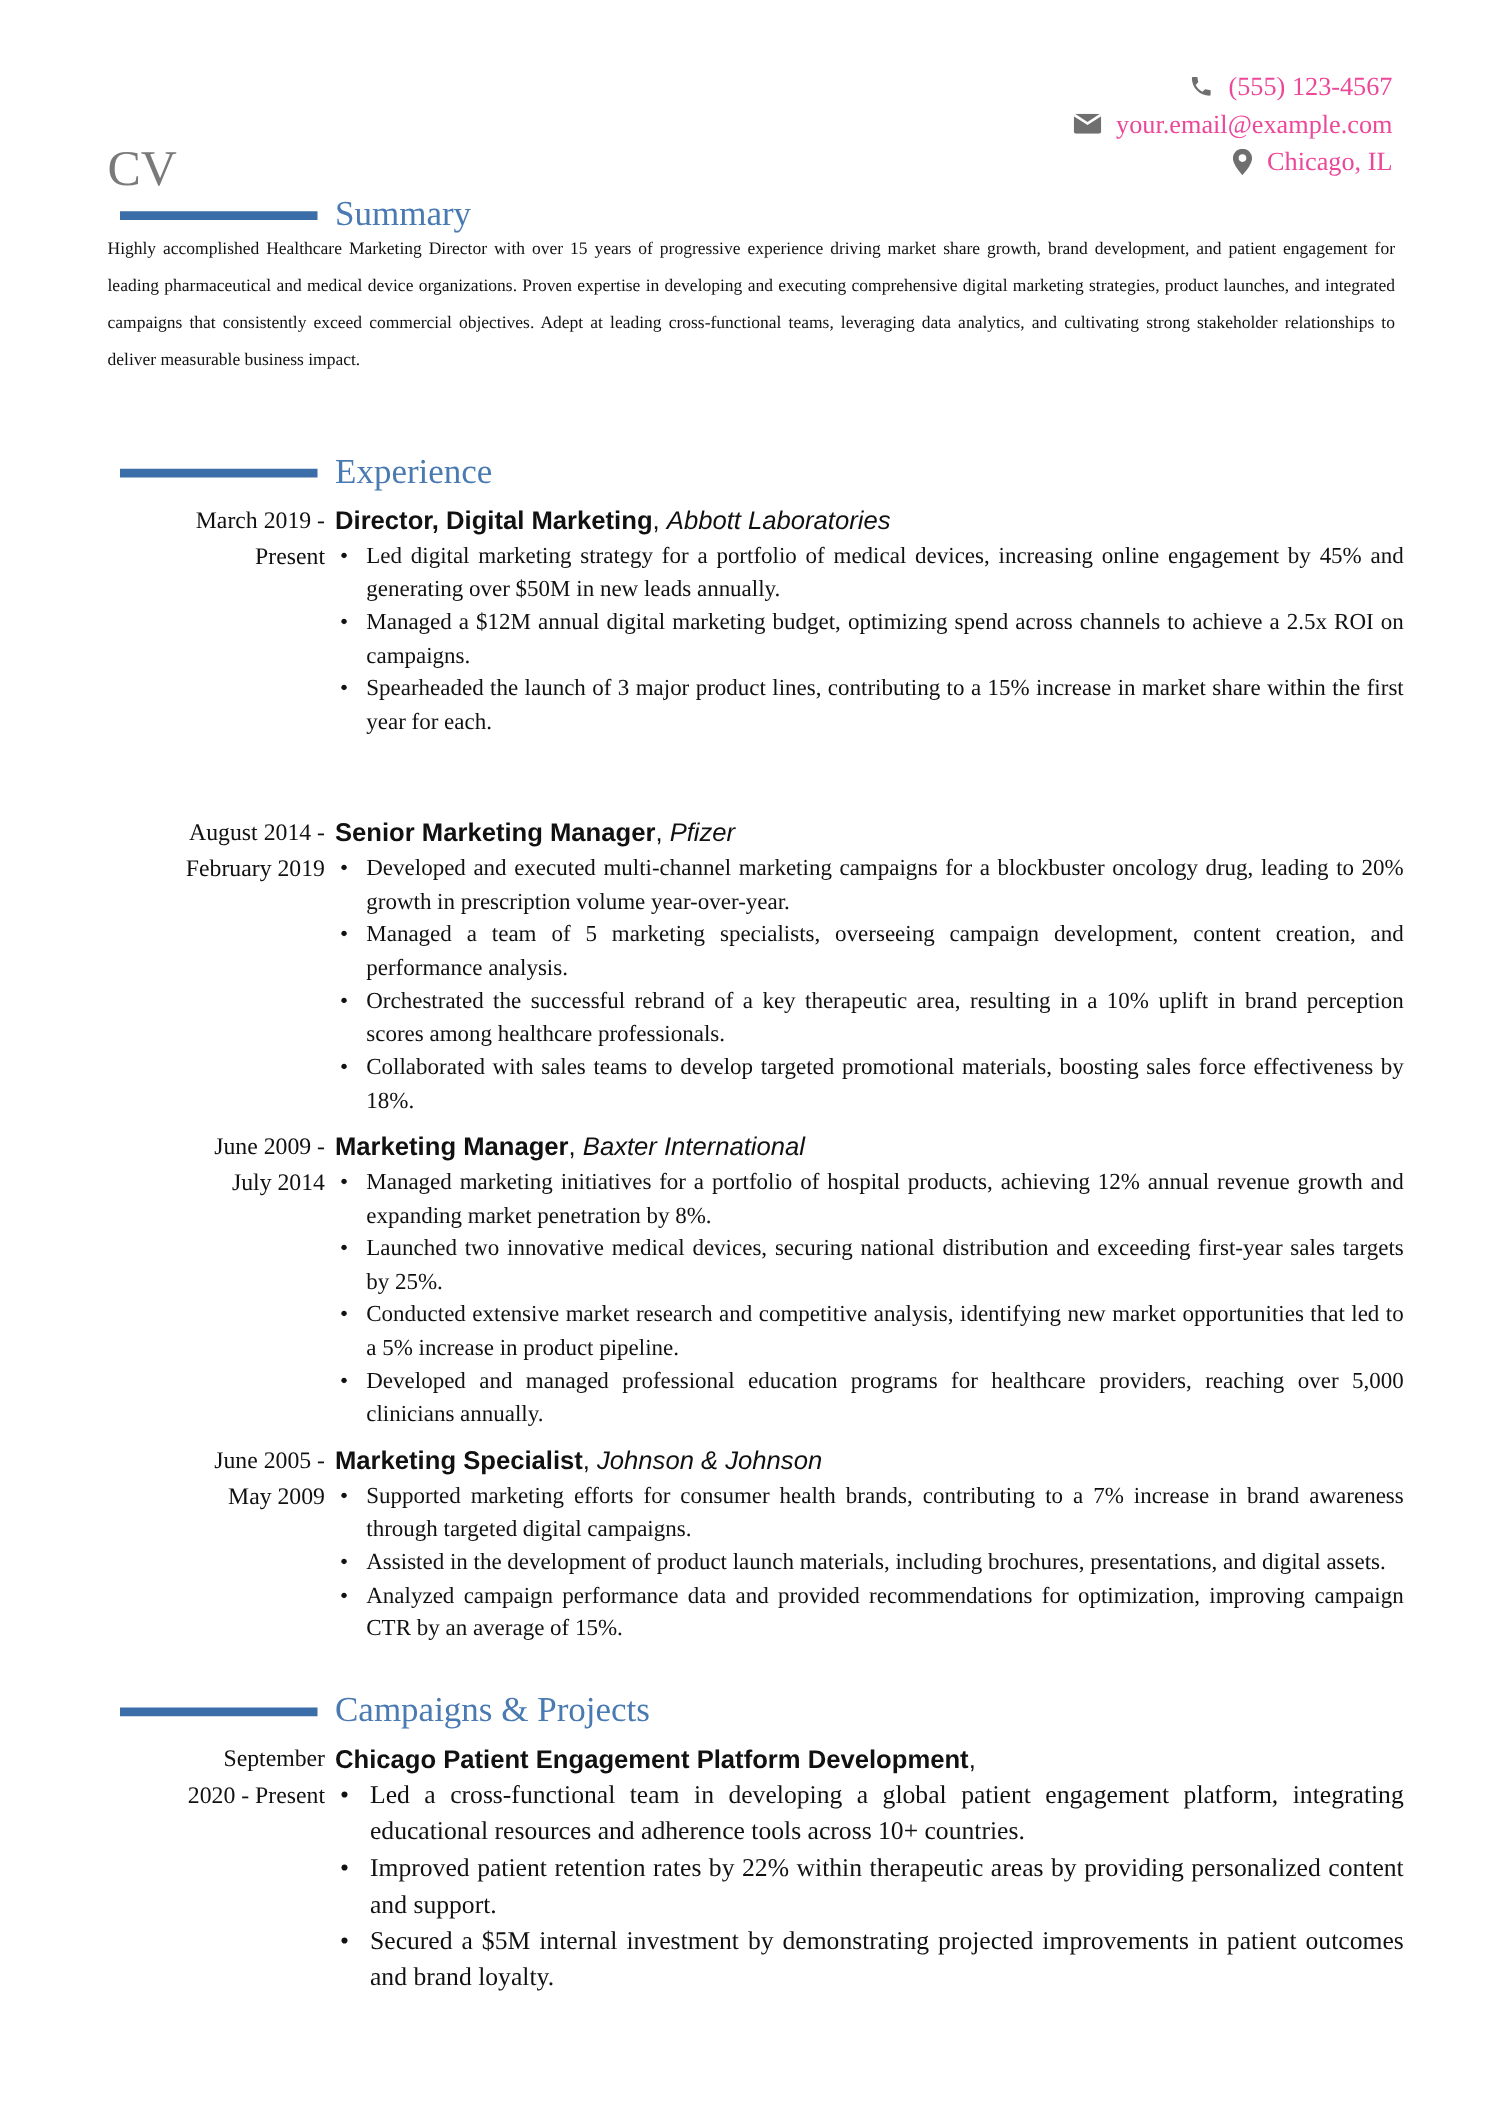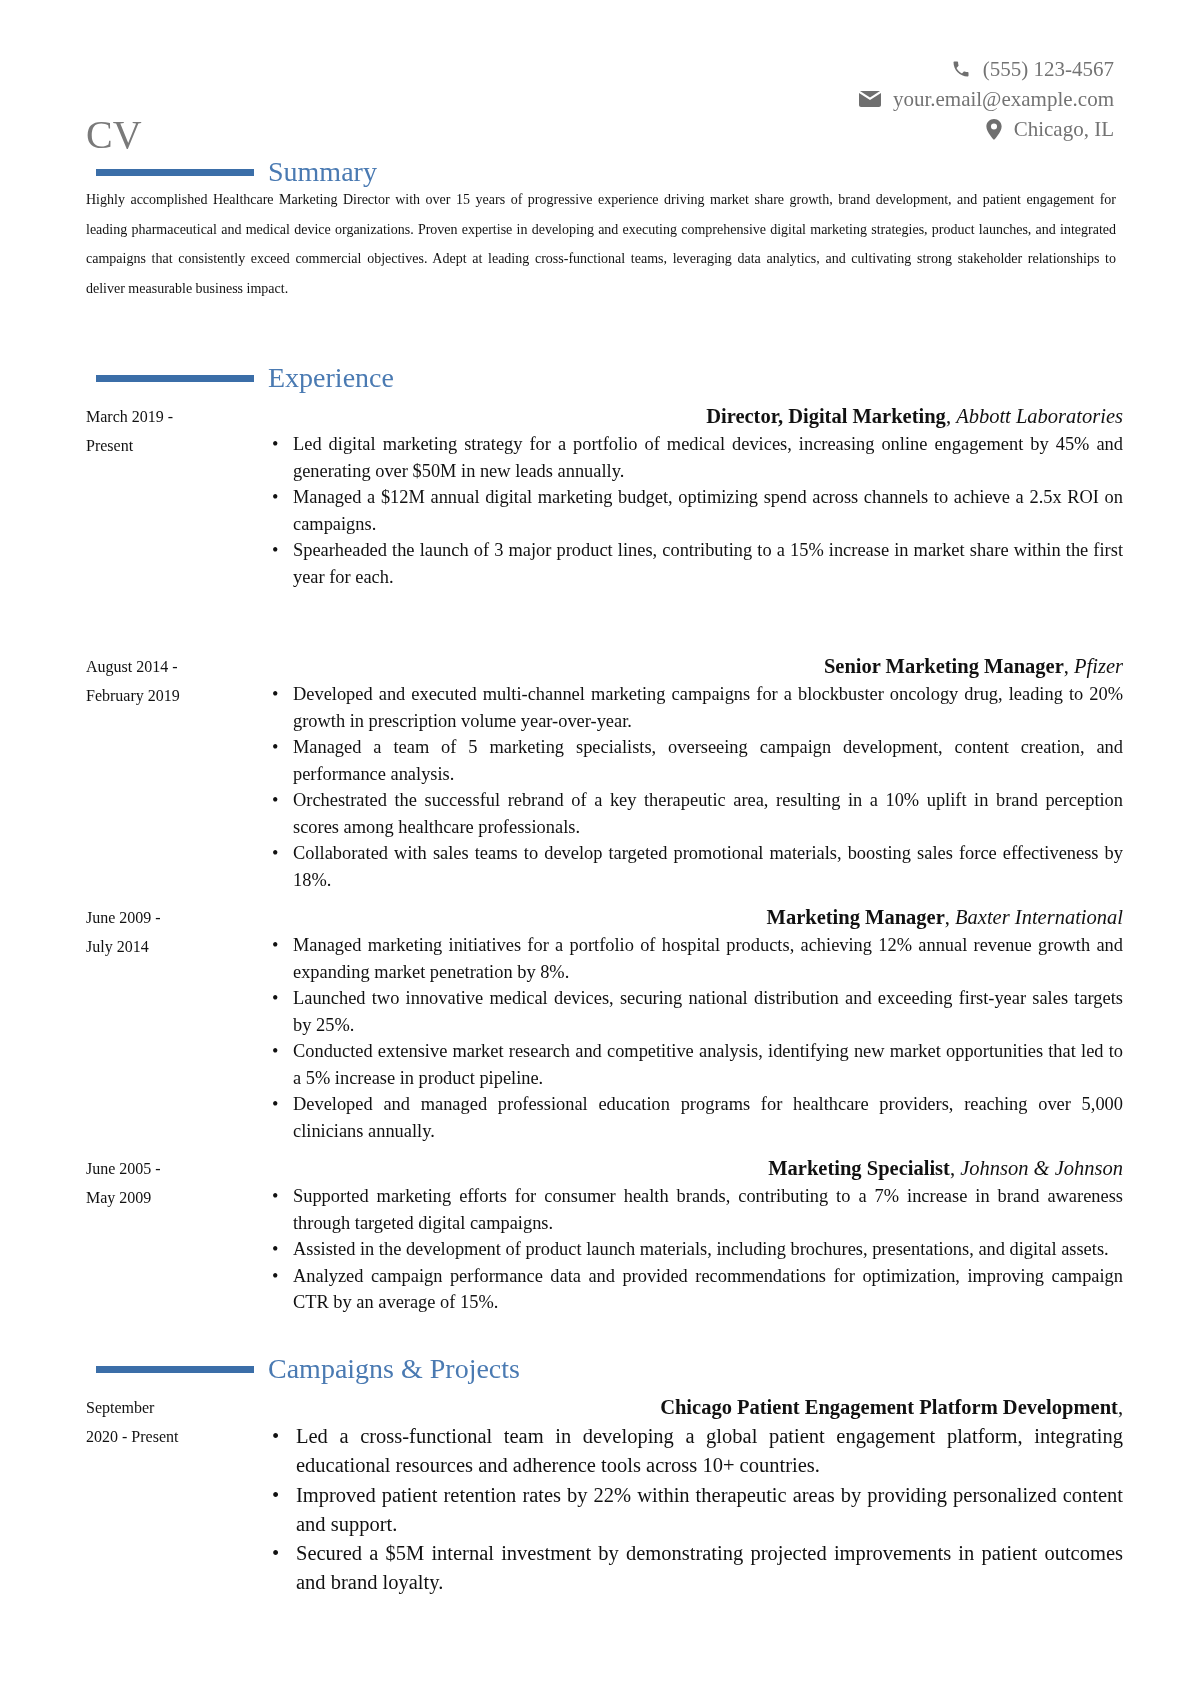--- a/index.html
+++ b/index.html
@@ -6,37 +6,37 @@
     body { width: 1190px; height: 1683px; position: relative; overflow: hidden;
            font-family: "DejaVu Serif", "Liberation Serif", serif; color: #111; }
     .page { position: absolute; left: 0; top: 0; width: 1190px; height: 1683px; }
 
     .name { position: absolute; left: 84px; top: 44px; font-family: "Liberation Serif", serif;
             font-size: 60px; line-height: 68px; color: #111; letter-spacing: 0.5px; }
     .subtitle { position: absolute; left: 86px; top: 113px; font-family: "Liberation Serif", serif;
                 font-size: 40px; line-height: 44px; color: #7a7a7a; }
 
     .contacts { position: absolute; right: 76px; top: 54px; text-align: right;
-                font-family: "Liberation Serif", serif; font-size: 21px; color: #737373; }
+                font-family: "Liberation Serif", serif; font-size: 21px; color: #ec4899; }
     .contact-row { height: 30px; line-height: 30px; display: flex; justify-content: flex-end; align-items: center; }
     .contact-row svg { margin-right: 12px; fill: #6f6f6f; }
 
     .section-head { position: absolute; left: 96px; height: 34px; display: flex; align-items: center; }
     .section-bar { width: 158px; height: 7px; background: #3b6ea8; margin-right: 14px; }
     .section-title { font-family: "Liberation Serif", serif; font-size: 28px; color: #4a7ab2; line-height: 34px; }
 
     .summary { position: absolute; left: 86px; top: 185px; width: 1030px;
                font-family: "Liberation Serif", serif; font-size: 14px; line-height: 29.5px;
                text-align: justify; color: #111; }
 
     .entry { position: absolute; left: 86px; width: 1040px; }
-    .entry-date { position: absolute; left: 0; top: 0; width: 162px; 
-                  font-family: "Liberation Serif", serif; font-size: 16px; line-height: 29px; color: #111; }
+    .entry-date { position: absolute; left: 12px; top: 0; width: 162px; text-align: right;
+                  font-family: "Liberation Serif", serif; font-size: 19px; line-height: 29px; color: #111; }
     .entry-body { position: absolute; left: 182px; top: 0; width: 855px; }
-    .entry-title { font-family: Liberation Serif, serif; font-size: 20.5px; line-height: 29px; text-align: right; }
+    .entry-title { font-family: Liberation Sans, sans-serif; font-size: 20.5px; line-height: 29px; }
     .entry-title .role { font-weight: bold; }
     .entry-title .org { font-style: italic; }
     ul.bullets { margin: 0; padding: 0; list-style: none; }
     ul.bullets li { position: relative; padding-left: 25px; font-family: "Liberation Serif", serif;
                     font-size: 18.4px; line-height: 26.5px; text-align: justify; }
     ul.bullets li::before { content: "\2022"; position: absolute; left: 4px; top: 0; }
     .proj ul.bullets li { font-size: 20.5px; line-height: 29.3px; padding-left: 28px; }
   </style>
 </head>
 <body>

